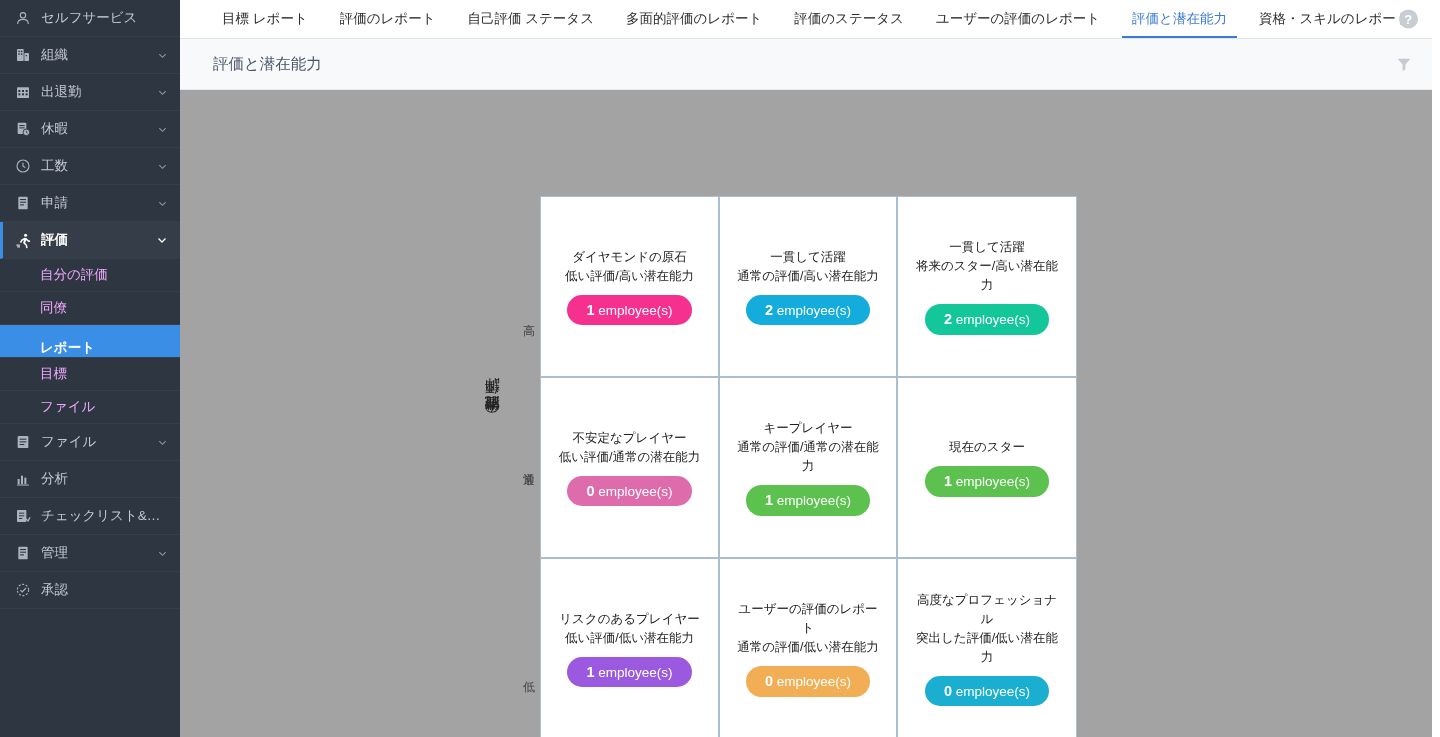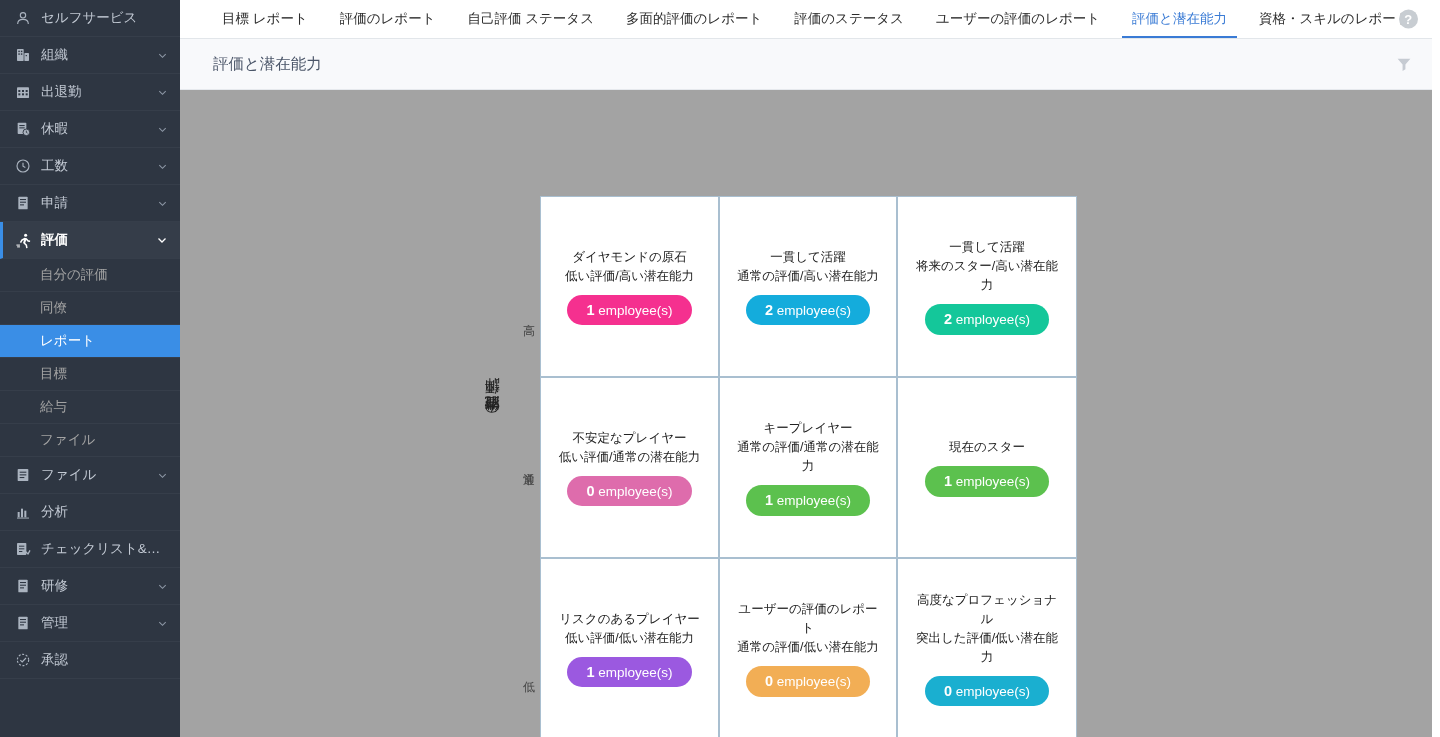--- a/index.html
+++ b/index.html
@@ -50,29 +50,30 @@
     border-left: 3px solid #3a8ee6;
     padding-left: 11px;
   }
   .nav-item.expanded .ico { color: #ffffff; }
   .nav-item.expanded .chev { color: #ffffff; }
 
   .sub-item {
     display: flex; align-items: center;
     height: 33px;
     padding-left: 40px;
-    color: #a3a3a3;
+    color: #f0abfc;
     font-size: 13.5px;
     border-bottom: 1px solid #363e4a;
     cursor: pointer;
   }
   .sub-item.active {
     background: #3a8ee6;
     color: #ffffff;
-    font-weight: normal;
+    font-weight: bold;
+    align-items: flex-end;
   }
 
   
   .main {
     flex: 1 1 auto; height: 737px;
     display: flex; flex-direction: column;
     background: #a3a3a3;
     position: relative;
   }
 
@@ -329,23 +330,20 @@
     <div class="sub-item">
       <span>同僚</span>
     </div>
     <div class="sub-item active">
       <span>レポート</span>
     </div>
     <div class="sub-item">
       <span>目標</span>
     </div>
     <div class="sub-item">
-      <span>給与</span>
-    </div>
-    <div class="sub-item">
       <span>ファイル</span>
     </div>
 
     <div class="nav-item">
       <span class="ico">
         <svg width="16" height="16" viewBox="0 0 24 24" fill="currentColor">
             <rect x="4" y="3" width="16" height="18" rx="1.3"></rect>
             <rect x="7" y="7" width="10" height="1.6" fill="#2e3642"></rect>
             <rect x="7" y="11" width="10" height="1.6" fill="#2e3642"></rect>
             <rect x="7" y="15" width="7" height="1.6" fill="#2e3642"></rect>
@@ -377,36 +375,20 @@
             <rect x="3" y="3" width="14" height="18" rx="1.2"></rect>
             <rect x="6" y="7" width="8" height="1.5" fill="#2e3642"></rect>
             <rect x="6" y="11" width="8" height="1.5" fill="#2e3642"></rect>
             <rect x="6" y="15" width="5" height="1.5" fill="#2e3642"></rect>
             <path d="M16 16l3.5 3.5 3-5.5" stroke="currentColor" stroke-width="2" fill="none"></path>
           </svg>
       </span>
       <span class="lbl">チェックリスト&amp;…</span>
     </div>
 
-    <div class="nav-item">
-      <span class="ico">
-        <svg width="16" height="16" viewBox="0 0 24 24" fill="currentColor">
-            <rect x="5" y="2.5" width="14" height="19" rx="1.3"></rect>
-            <rect x="7.5" y="6" width="9" height="1.6" fill="#2e3642"></rect>
-            <rect x="7.5" y="10" width="9" height="1.6" fill="#2e3642"></rect>
-            <rect x="7.5" y="14" width="6" height="1.6" fill="#2e3642"></rect>
-          </svg>
-      </span>
-      <span class="lbl">研修</span>
-      <span class="chev">
-        <svg width="11" height="11" viewBox="0 0 24 24" fill="none" stroke="currentColor" stroke-width="2.4">
-            <path d="M5 9l7 7 7-7"></path>
-          </svg>
-      </span>
-    </div>
 
     <div class="nav-item">
       <span class="ico">
         <svg width="16" height="16" viewBox="0 0 24 24" fill="currentColor">
             <rect x="5" y="2.5" width="14" height="19" rx="1.3"></rect>
             <rect x="7.5" y="6" width="9" height="1.6" fill="#2e3642"></rect>
             <rect x="7.5" y="10" width="9" height="1.6" fill="#2e3642"></rect>
             <rect x="7.5" y="14" width="6" height="1.6" fill="#2e3642"></rect>
           </svg>
       </span>

